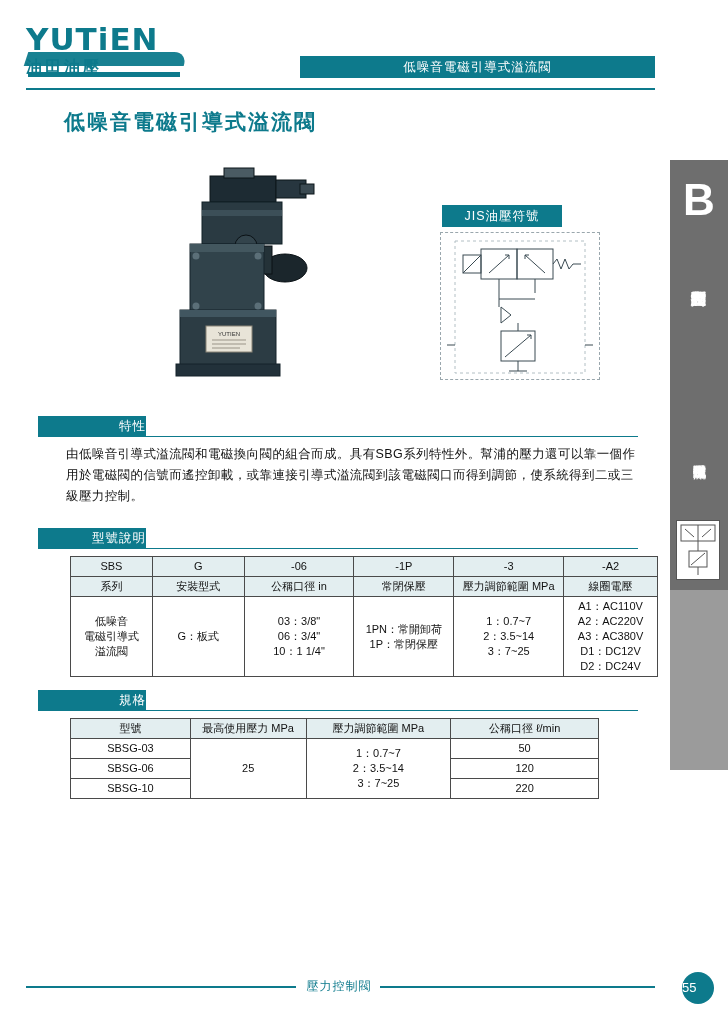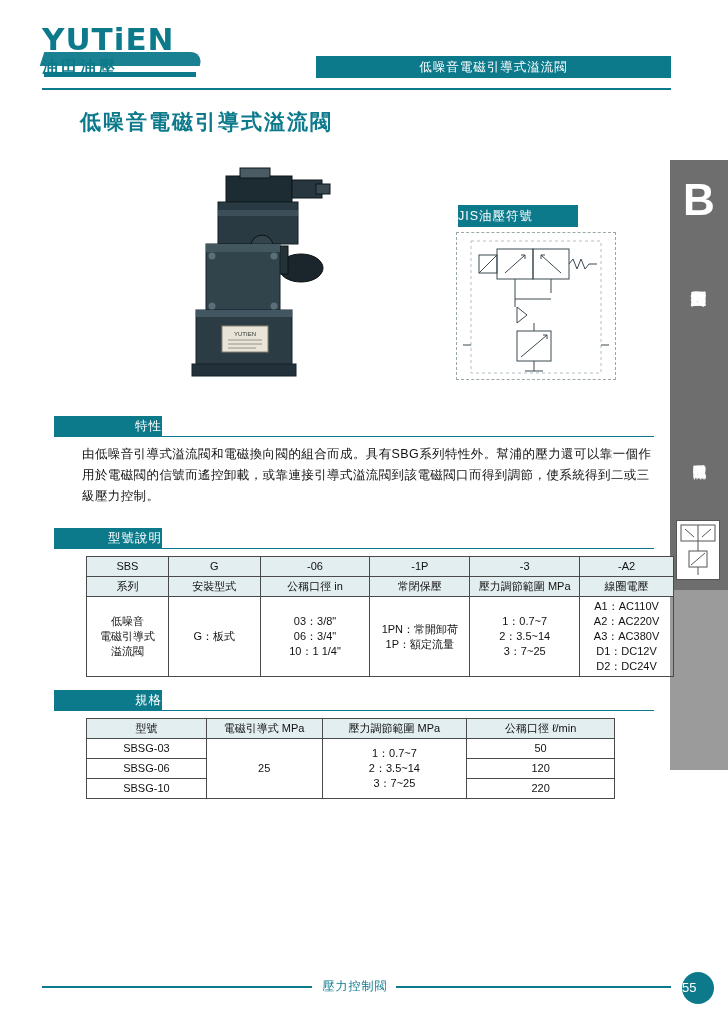--- a/index.html
+++ b/index.html
@@ -5,21 +5,21 @@
   * { box-sizing: border-box; }
   html, body { margin:0; padding:0; }
   body {
     width:728px; height:1024px;
     background:#ffffff;
     font-family:"Liberation Sans", sans-serif;
     position:relative;
     overflow:hidden;
     color:#1b1b1b;
   }
-  .page { position:absolute; inset:0;margin-left:16px; }
+  .page { position:absolute; inset:0; }
 
   
   .logo-block { position:absolute; left:26px; top:22px; width:180px; height:58px; }
   .logo-word {
     font-family:"DejaVu Sans", sans-serif;
     font-weight:bold;
     font-size:31px;
     letter-spacing:1px;
     color:#0d7a8c;
     line-height:34px;
@@ -87,21 +87,21 @@
     font-size:21px; font-weight:bold; color:#0d7a8c; letter-spacing:2px;
   }
 
   
   .photo { position:absolute; left:150px; top:160px; width:210px; height:230px; }
   .photo svg { display:block; }
 
   
   .jis-label {
     position:absolute; left:442px; top:205px; width:120px; height:22px;
-    background:#0d7a8c; color:#fff; font-size:12.5px; text-align:left;
+    background:#0d7a8c; color:#fff; font-size:12.5px; text-align:center;
     line-height:22px; letter-spacing:1px;
   }
   .jis-box {
     position:absolute; left:440px; top:232px; width:160px; height:148px;
     border:1px dashed #9aa7ad; background:#fff;
   }
 
   
   .sec-label {
     position:absolute; height:20px; background:#0d7a8c; color:#fff;
@@ -294,41 +294,41 @@
     <tbody>
       <tr style="height:66px">
         <td class="cellmulti" style="white-space:pre-line">低噪音
 電磁引導式
 溢流閥</td>
         <td class="cellmulti" style="white-space:pre-line">G：板式</td>
         <td class="cellmulti" style="white-space:pre-line">03：3/8"
 06：3/4"
 10：1 1/4"</td>
         <td class="cellmulti" style="white-space:pre-line">1PN：常開卸荷
-1P：額定流量</td>
+1P：常閉保壓</td>
         <td class="cellmulti" style="white-space:pre-line">1：0.7~7
 2：3.5~14
 3：7~25</td>
         <td class="cellmulti" style="white-space:pre-line">A1：AC110V
 A2：AC220V
 A3：AC380V
 D1：DC12V
 D2：DC24V</td>
       </tr>
     </tbody>
   </table>
 
   <div class="sec-label" style="left:38px; top:690px; width:108px;">規格</div>
   <div class="sec-rule" style="left:38px; top:710px; width:600px;"></div>
 
   <table class="tbl spec-tbl">
     <thead>
       <tr>
         <td style="width:120px">型號</td>
-        <td style="width:116px">電磁引導式 MPa</td>
+        <td style="width:116px">最高使用壓力 MPa</td>
         <td style="width:145px">壓力調節範圍 MPa</td>
         <td style="width:148px">公稱口徑 ℓ/min</td>
       </tr>
     </thead>
     <tbody>
       <tr style="height:19px">
         <td>SBSG-03</td>
         <td rowspan="3">25</td>
         <td rowspan="3" style="white-space:pre-line">1：0.7~7
 2：3.5~14

